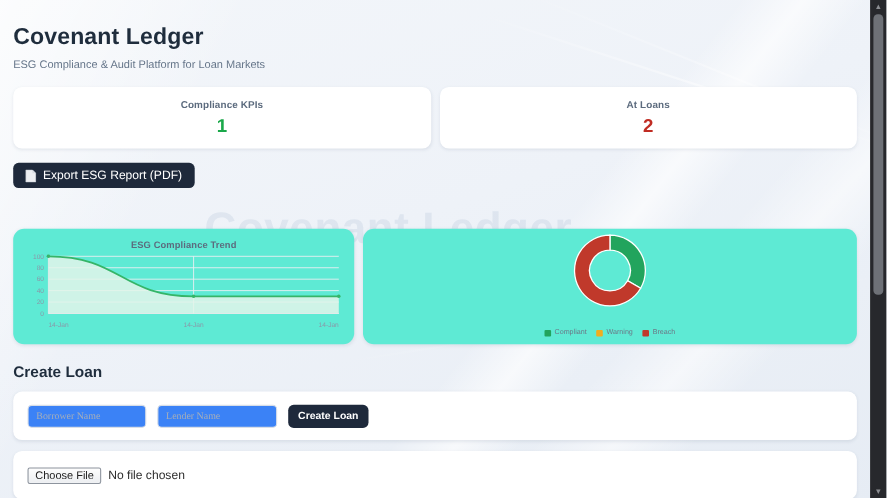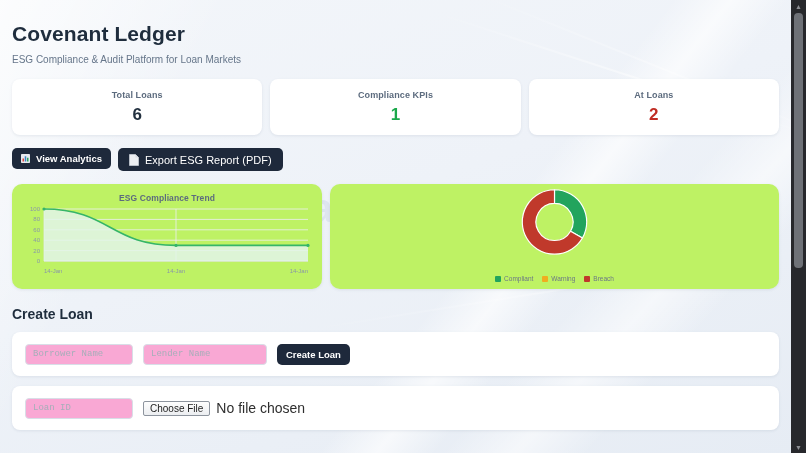--- a/index.html
+++ b/index.html
@@ -113,26 +113,27 @@
   .btn-dark.lg { font-size: 11px; height: 23px; padding: 0 11px; font-weight: 500; }
   .btn-icon { display: inline-flex; align-items: center; }
 
   
   .charts-row {
     display: flex;
     gap: 8px;
     margin-top: 13px;
   }
   .chart-card {
-    background: #bef264;
+    background: #5eead4;
     border-radius: 10px;
     box-shadow: 0 1px 3px rgba(60,80,110,0.10);
     height: 105px;
     position: relative;
     overflow: hidden;
+    margin-top: 24px;
   }
   .chart-card.left { width: 310px; }
   .chart-card.right { flex: 1; }
   .chart-title {
     text-align: center;
     font-size: 8.5px;
     font-weight: 700;
     color: #5c6b7e;
     margin-top: 9px;
     letter-spacing: 0.1px;
@@ -170,41 +171,41 @@
     gap: 10px;
     height: 44px;
   }
   .txt-input {
     border: 1px solid #d8dee7;
     border-radius: 4px;
     height: 21px;
     font-size: 9px;
     padding: 0 7px;
     color: #2b3747;
-    background: #f9a8d4;
-    font-family: Liberation Mono, monospace;
+    background: #3b82f6;
+    font-family: Liberation Serif, serif;
     outline: none;
   }
   .txt-input::placeholder { color: #a6aeb9; }
   .txt-input.borrower { width: 108px; }
-  .txt-input.lender { width: 124px; }
+  .txt-input.lender { width: 109px; }
   .txt-input.loanid { width: 108px; }
 
   .file-row { display: flex; align-items: center; gap: 6px; }
   .choose-file-btn {
     border: 1px solid #8d949e;
     background: linear-gradient(#fdfdfd, #eceef1);
     border-radius: 2px;
     font-size: 10px;
     color: #1c1c1c;
     padding: 1px 6px;
     cursor: pointer;
     font-family: "Liberation Sans", sans-serif;
   }
-  .no-file-text { font-size: 14px; color: #2e2e2e; }
+  .no-file-text { font-size: 11px; color: #2e2e2e; }
 
   
   .scrollbar {
     position: absolute;
     right: 0; top: 0;
     width: 15px; height: 453px;
     background: #27282c;
   }
   .sb-arrow {
     position: absolute;
@@ -233,45 +234,30 @@
 
   <div class="watermark">Covenant Ledger</div>
 
   <div class="content">
 
     <div class="app-title">Covenant Ledger</div>
     <div class="app-subtitle">ESG Compliance &amp; Audit Platform for Loan Markets</div>
 
     <div class="stats-row">
       <div class="stat-card">
-        <div class="stat-label">Total Loans</div>
-        <div class="stat-value">6</div>
-      </div>
-      <div class="stat-card">
         <div class="stat-label">Compliance KPIs</div>
         <div class="stat-value green">1</div>
       </div>
       <div class="stat-card">
         <div class="stat-label">At Loans</div>
         <div class="stat-value red">2</div>
       </div>
     </div>
 
     <div class="actions-row">
-      <button class="btn-dark">
-        <span class="btn-icon">
-          <svg width="9" height="9" viewBox="0 0 12 12">
-            <rect x="0" y="0" width="12" height="12" rx="1" fill="#e8eaee"></rect>
-            <rect x="2" y="6" width="2" height="4" fill="#e0443e"></rect>
-            <rect x="5" y="3" width="2" height="7" fill="#3b82c4"></rect>
-            <rect x="8" y="5" width="2" height="5" fill="#2fa55f"></rect>
-          </svg>
-        </span>
-        <span>View Analytics</span>
-      </button>
       <button class="btn-dark lg">
         <span class="btn-icon">
           <svg width="10" height="12" viewBox="0 0 10 12">
             <path d="M0.5 0.5 H6.5 L9.5 3.5 V11.5 H0.5 Z" fill="#eceef2" stroke="#cfd4dc" stroke-width="0.7"></path>
             <path d="M6.5 0.5 V3.5 H9.5" fill="#d7dbe2"></path>
           </svg>
         </span>
         <span>Export ESG Report (PDF)</span>
       </button>
     </div>
@@ -332,21 +318,20 @@
     <div class="section-heading">Create Loan</div>
     <div class="panel">
       <input class="txt-input borrower" type="text" placeholder="Borrower Name" style="">
       <input class="txt-input lender" type="text" placeholder="Lender Name" style="">
       <button class="btn-dark">
         <span>Create Loan</span>
       </button>
     </div>
 
     <div class="panel">
-      <input class="txt-input loanid" type="text" placeholder="Loan ID" style="">
       <div class="file-row">
         <button class="choose-file-btn">Choose File</button>
         <span class="no-file-text">No file chosen</span>
       </div>
     </div>
 
   </div>
 </div>
 
 <div class="scrollbar">

